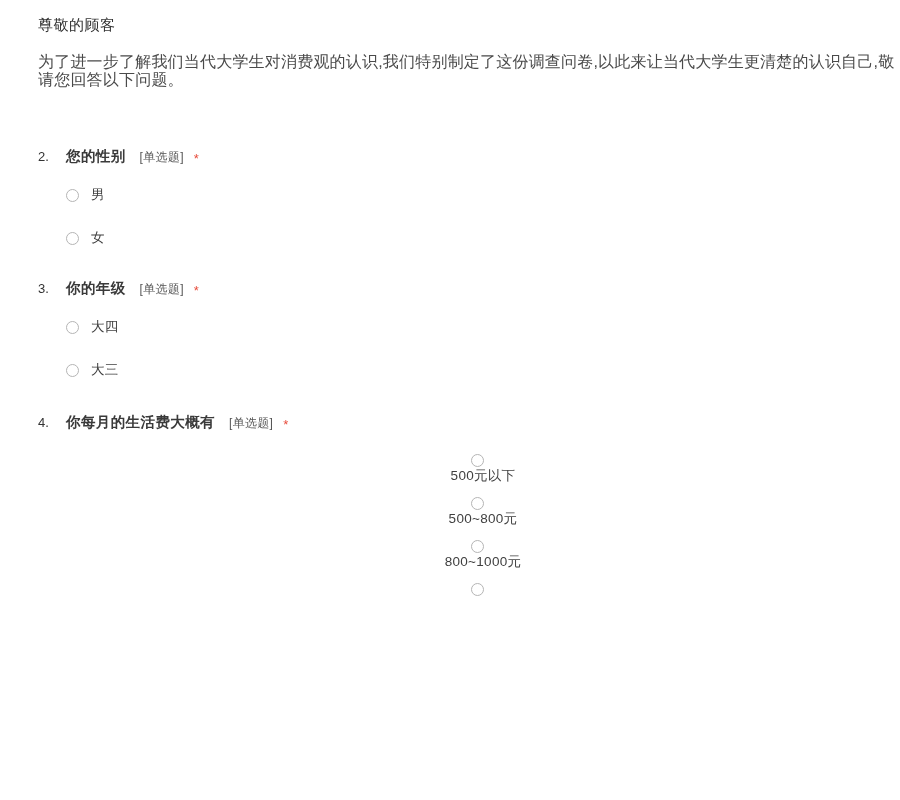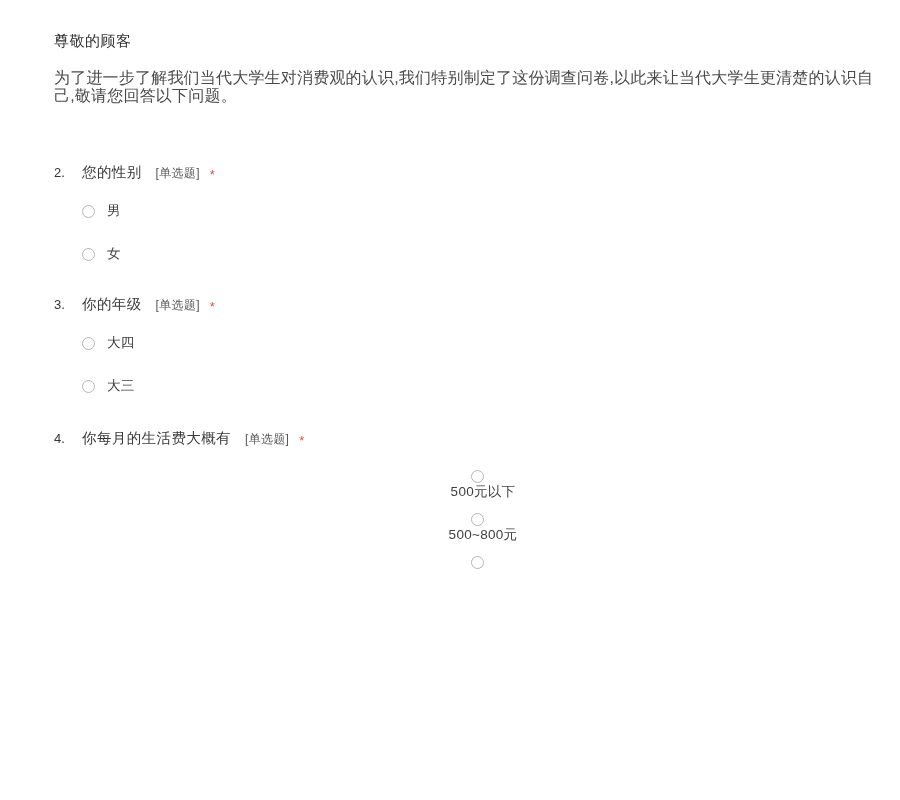--- a/index.html
+++ b/index.html
@@ -12,21 +12,21 @@
     height: 800px;
     font-family: "Liberation Sans", sans-serif;
     color: #333333;
     overflow: hidden;
     position: relative;
   }
   .page {
     width: 900px;
     height: 800px;
     box-sizing: border-box;
-    padding: 16px;
+    padding: 0;
     position: relative;
   }
   .survey-title {
     font-size: 15px;
     color: #333333;
     padding: 16px 0 0 38px;
     letter-spacing: 0.5px;
   }
   .survey-desc {
     font-size: 16px;
@@ -45,21 +45,21 @@
     align-items: baseline;
     font-size: 14px;
   }
   .q-index {
     width: 28px;
     color: #333333;
     font-size: 13px;
     flex: 0 0 28px;
   }
   .q-title {
-    font-weight: normal;
+    font-weight: bold;
     color: #3a3a3a;
     font-size: 14.5px;
     letter-spacing: 0.4px;
   }
   .q-type {
     color: #555555;
     font-size: 12px;
     margin-left: 14px;
     letter-spacing: 0.3px;
   }
@@ -161,18 +161,22 @@
       <div class="option-row">
         <span class="radio"></span>
         <span class="option-label">500元以下</span>
       </div>
       <div class="option-row">
         <span class="radio"></span>
         <span class="option-label">500~800元</span>
       </div>
       <div class="option-row">
         <span class="radio"></span>
+        <span class="option-label">800~1000元</span>
+      </div>
+      <div class="option-row">
+        <span class="radio"></span>
         <span class="option-label"></span>
       </div>
     </div>
   </div>
 
 </div>
 
 </body></html>

